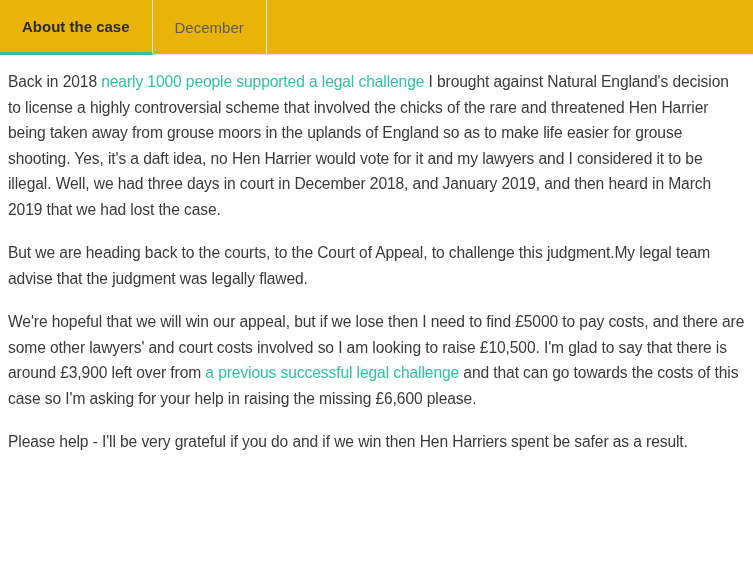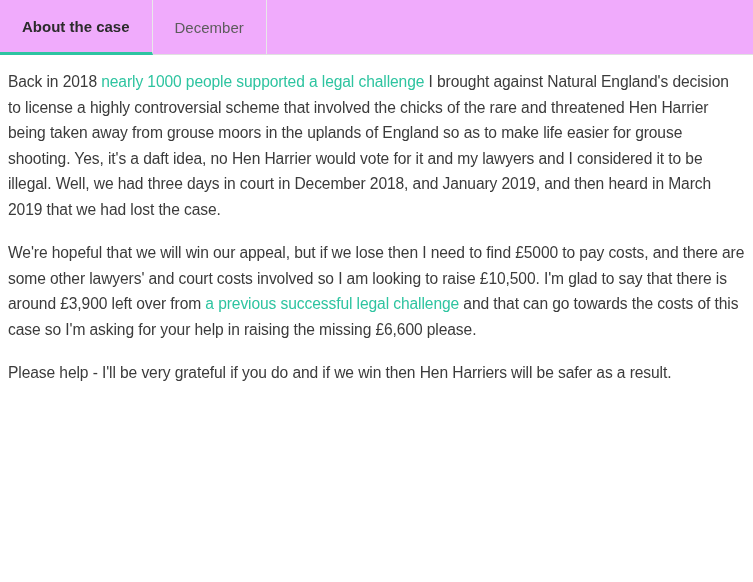--- a/index.html
+++ b/index.html
@@ -19,21 +19,21 @@
     height: 582px;
     position: relative;
     box-sizing: border-box;
   }
   
   .tabs {
     display: flex;
     align-items: stretch;
     height: 54px;
     border-bottom: 1px solid #e0e0e0;
-    background: #f0abfc;
+    background: #eab308;
   }
   .tab {
     display: flex;
     align-items: center;
     justify-content: center;
     padding: 0 22px;
     font-size: 15px;
     color: #5c5c5c;
     border-right: 1px solid #e8e8e8;
     box-sizing: border-box;
@@ -77,20 +77,21 @@
     </div>
     <div class="tab">
       <span>December</span>
     </div>
   </div>
 
   <div class="content">
 
     <p class="para"><span>Back in 2018 </span><a class="inline-link" href="#">nearly 1000 people supported a legal challenge</a><span> I brought against Natural England's decision to license a highly controversial scheme that involved the chicks of the rare and threatened Hen Harrier being taken away from grouse moors in the uplands of England so as to make life easier for grouse shooting. Yes, it's a daft idea, no Hen Harrier would vote for it and my lawyers and I considered it to be illegal. Well, we had three days in court in December 2018, and January 2019, and then heard in March 2019 that we had lost the case.</span></p>
 
+    <p class="para"><span>But we are heading back to the courts, to the Court of Appeal, to challenge this judgment.My legal team advise that the judgment was legally flawed.</span></p>
 
     <p class="para"><span>We're hopeful that we will win our appeal, but if we lose then I need to find £5000 to pay costs, and there are some other lawyers' and court costs involved so I am looking to raise £10,500. I'm glad to say that there is around £3,900 left over from </span><a class="inline-link" href="#">a previous successful legal challenge</a><span> and that can go towards the costs of this case so I'm asking for your help in raising the missing £6,600 please.</span></p>
 
-    <p class="para"><span>Please help - I'll be very grateful if you do and if we win then Hen Harriers will be safer as a result.</span></p>
+    <p class="para"><span>Please help - I'll be very grateful if you do and if we win then Hen Harriers spent be safer as a result.</span></p>
 
 
   </div>
 </div>
 
 </body></html>

